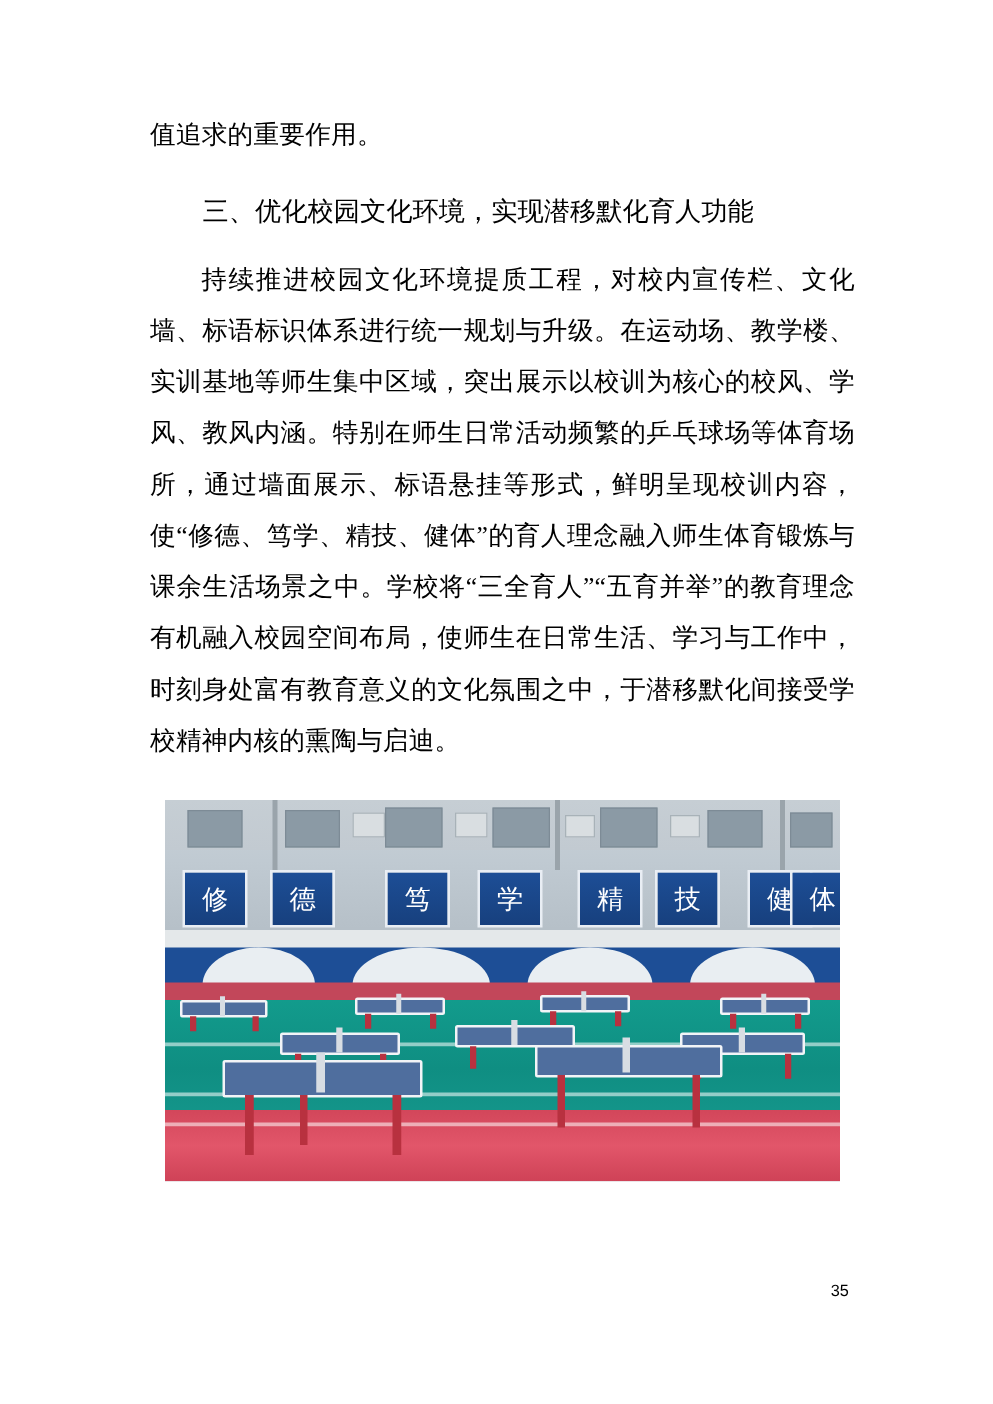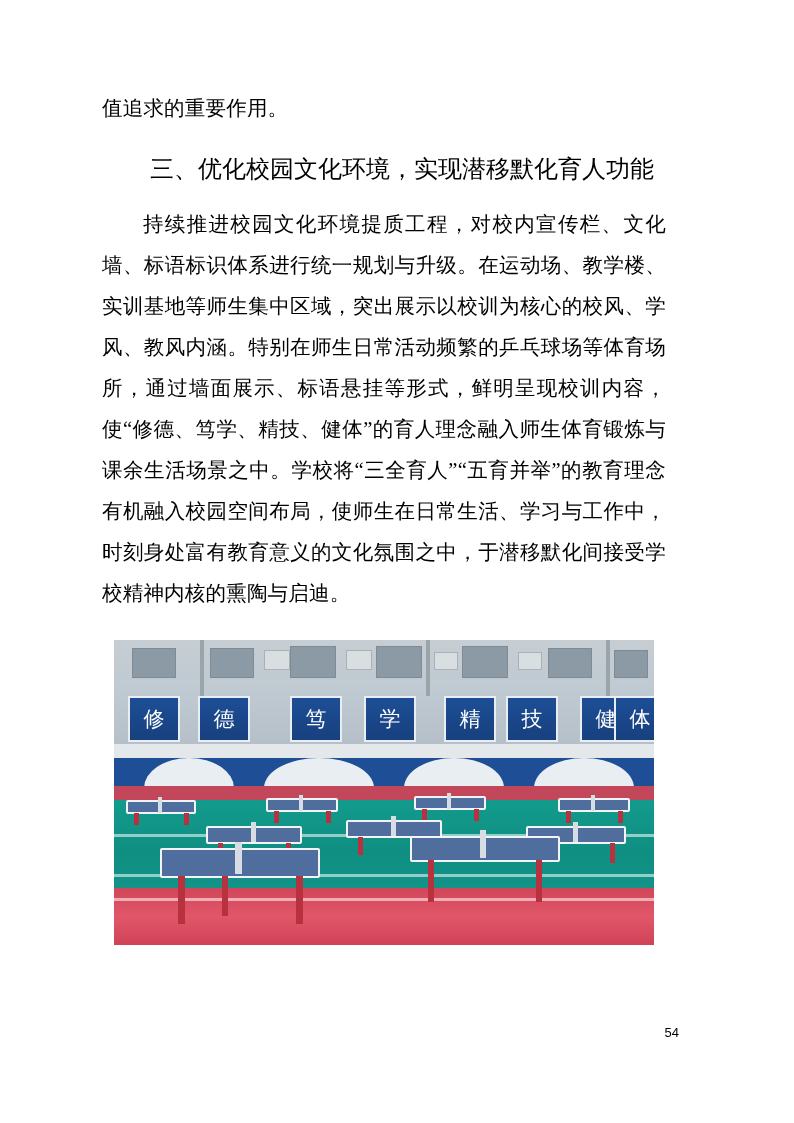--- a/index.html
+++ b/index.html
@@ -15,40 +15,40 @@
     position: relative;
     width: 794px;
     height: 1123px;
     margin: 0 auto;
     background: #ffffff;
     overflow: hidden;
     box-sizing: border-box;
   }
   .content {
     position: absolute;
-    left: 102px;
+    left: 120px;
     top: 88px;
     width: 564px;
   }
   .para {
     font-size: 20.5px;
     line-height: 41px;
     text-align: justify;
     text-justify: inter-ideograph;
     margin: 0;
     letter-spacing: 0.2px;
   }
   .para-continued {
     text-indent: 0;
   }
   .indent2 {
     text-indent: 2em;
   }
   .heading {
-    font-size: 24px;
+    font-size: 21px;
     line-height: 41px;
     margin: 20px 0 0 0;
     text-indent: 2em;
     font-family: "Liberation Serif", "DejaVu Serif", serif;
     font-weight: normal;
   }
   .body-para {
     margin-top: 14px;
     font-family: Liberation Serif, serif;
   }
@@ -322,15 +322,15 @@
           <div class="tt-leg" style="left:18px;  top:24px; height:42px; width:6px;"></div>
           <div class="tt-leg" style="left:126px; top:24px; height:42px; width:6px;"></div>
         </div>
 
       </div>
 
     </figure>
 
   </div>
 
-  <div class="page-number">54</div>
+  <div class="page-number">35</div>
 
 </div>
 
 </body></html>

